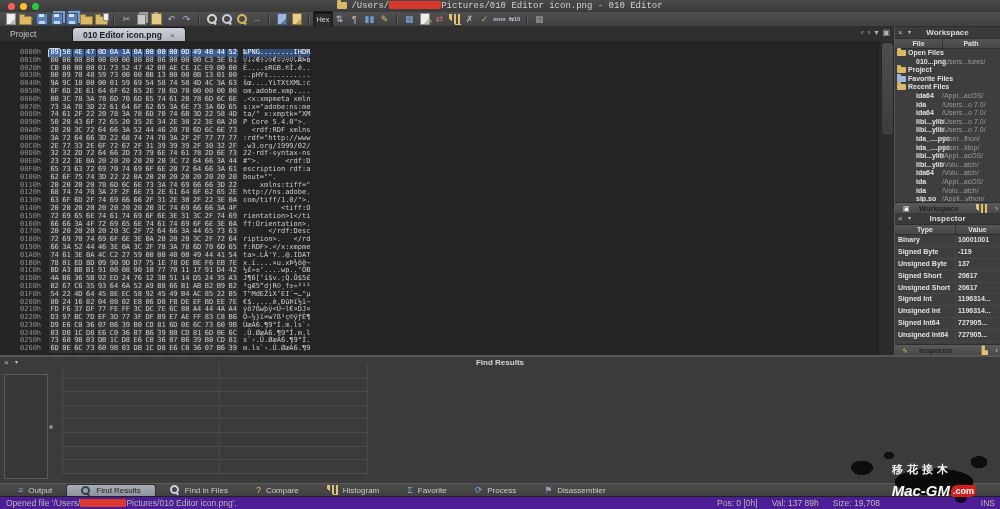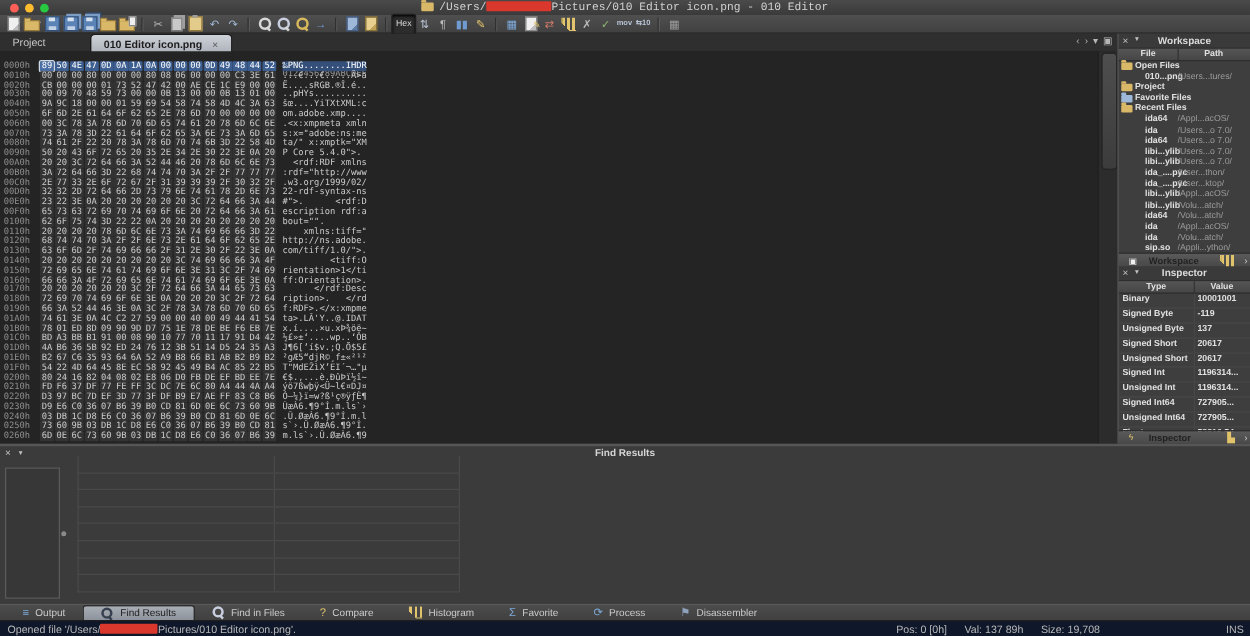--- a/index.html
+++ b/index.html
@@ -57,21 +57,21 @@
   .dtab.active{left:72px;background:linear-gradient(#cdd1d8,#aeb3bb);color:#1d1d1d;border-radius:4px 4px 0 0;
     border:1px solid #191919;border-bottom:none;font-weight:bold;}
   .dtab .closex{font-size:8px;color:#555;margin-left:8px;font-weight:normal;}
   .tabnav{position:absolute;right:4px;top:1px;display:flex;gap:4px;font-size:8px;color:#b5b5b5;}
   
   .editor{position:absolute;left:0;top:41px;width:894px;height:314px;background:#242424;overflow:hidden;}
   .hexhead{position:absolute;left:0;top:0;height:8px;line-height:8px;white-space:nowrap;
     font-family:"DejaVu Sans Mono",monospace;font-size:7px;color:#9b9b9b;}
   .hexrows{position:absolute;left:0;top:8px;}
   .hexrow{height:7.8px;line-height:7.8px;white-space:nowrap;font-family:"DejaVu Sans Mono",monospace;font-size:7px;}
-  .addr{display:inline-block;width:29px;padding-left:3px;color:#8f8f8f;}
+  .addr{display:inline-block;width:29px;padding-left:20px;color:#8f8f8f;}
   .bcell{display:inline-block;width:11.2px;text-align:center;color:#cbcbcb;background:#333333;margin-right:0.7px;border-radius:1px;}
   .bcell.h{background:transparent;color:#9b9b9b;}
   .bcell.sel{background:#3c5e91;color:#ffffff;}
   .bcell.cur{background:#4a6da3;outline:1px solid #cdd8e8;}
   .asc{display:inline-block;margin-left:4px;color:#cbcbcb;white-space:pre;}
   .asc.h{color:#9b9b9b;margin-top:14px;}
   .asc.sel{background:#34507a;color:#fff;}
   .vscroll{position:absolute;right:0;top:0;width:15px;height:314px;background:#2c2c2c;border-left:1px solid #1c1c1c;}
   .vthumb{position:absolute;left:2px;top:1px;width:11px;height:92px;background:linear-gradient(#4e4e4e,#3c3c3c);border:1px solid #242424;border-radius:4px;}
   
@@ -123,21 +123,21 @@
   .btab .bgl{font-size:9px;}
   .mini-mag{width:10px;height:10px;position:relative;display:inline-block;}
   .mini-mag::before{content:"";position:absolute;left:0;top:0;width:5px;height:5px;border:2px solid #c9cfe0;border-radius:50%;}
   .mini-mag::after{content:"";position:absolute;left:7px;top:7px;width:3px;height:2px;background:#c9cfe0;transform:rotate(45deg);transform-origin:0 0;}
   .btab.active .mini-mag::before{border-color:#37404e;}
   .btab.active .mini-mag::after{background:#37404e;}
   .mini-hist{width:10px;height:9px;display:inline-block;border-left:1px solid #e0c36a;border-bottom:1px solid #e0c36a;
     background:repeating-linear-gradient(90deg,#e0c36a 0 2px,transparent 2px 4px);
     -webkit-mask:linear-gradient(45deg,transparent 30%,#000 30%);mask:linear-gradient(45deg,transparent 30%,#000 30%);}
   
-  .status{position:absolute;left:0;top:496px;width:1000px;height:13px;background:#0f172a;border-top:1px solid #1f1f1f;
+  .status{position:absolute;left:0;top:496px;width:1000px;height:13px;background:#4c1d95;border-top:1px solid #1f1f1f;
     font-size:8.5px;color:#b8b8b8;box-sizing:border-box;}
   .st-left{position:absolute;left:6px;top:0;line-height:13px;white-space:nowrap;}
   .st-right{position:absolute;right:120px;top:0;line-height:13px;white-space:nowrap;display:flex;gap:14px;}
   .st-ins{position:absolute;right:5px;top:0;line-height:13px;}
   
   .watermark{position:absolute;right:0;bottom:0;width:170px;height:70px;pointer-events:none;z-index:50;}
   .splat{position:absolute;right:6px;bottom:2px;width:150px;height:56px;background:
     radial-gradient(ellipse 65px 22px at 60% 55%, rgba(5,5,5,.92) 60%, transparent 61%),
     radial-gradient(ellipse 18px 12px at 12% 30%, rgba(5,5,5,.85) 60%, transparent 61%),
     radial-gradient(ellipse 14px 10px at 90% 20%, rgba(5,5,5,.85) 60%, transparent 61%),
@@ -544,14 +544,19 @@
   <div class="status">
     <div class="st-left"><span>Opened file '/Users/</span><span class="redact" style="width:46px"></span><span>Pictures/010 Editor icon.png'.</span></div>
     <div class="st-right">
       <span>Pos: 0 [0h]</span>
       <span>Val: 137 89h</span>
       <span>Size: 19,708</span>
     </div>
     <div class="st-ins">INS</div>
   </div>
 
+  <div class="watermark">
+    <div class="splat"></div>
+    <div class="wm-cn">移花接木</div>
+    <div class="wm-en"><span>Mac-GM</span><span class="wm-com">.com</span></div>
+  </div>
 
 </div>
 
 </body></html>

